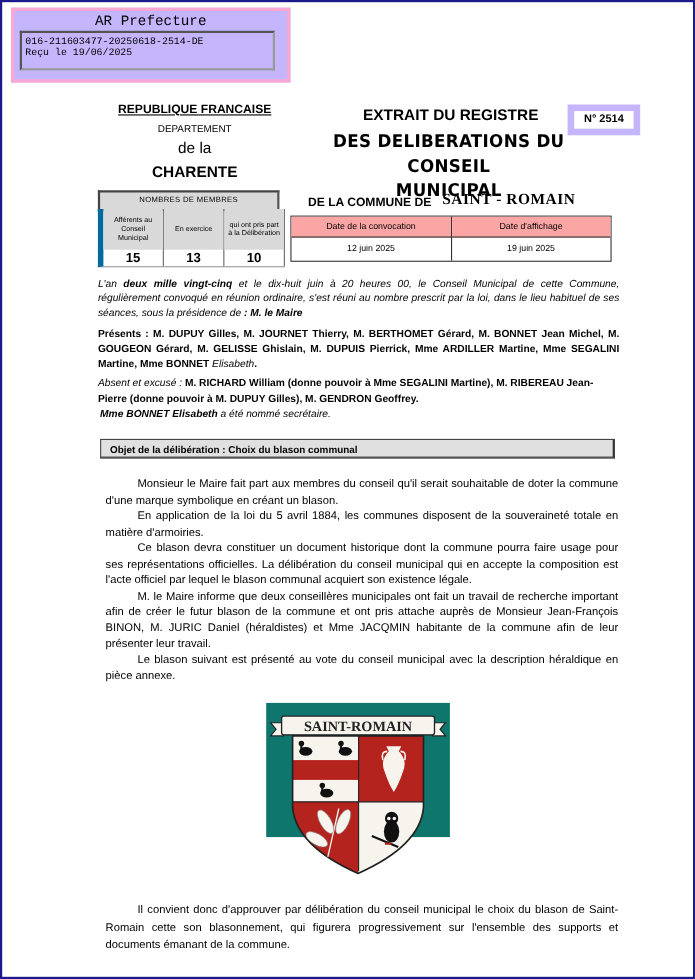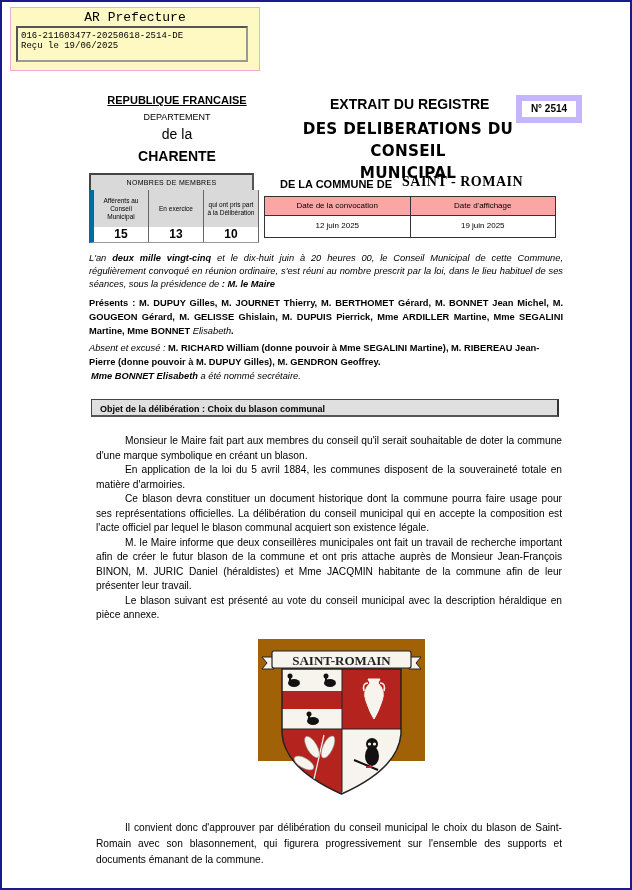--- a/index.html
+++ b/index.html
@@ -7,21 +7,21 @@
     width: 632px; height: 890px; position: relative; overflow: hidden;
     background: #ffffff; font-family: "Liberation Sans", sans-serif; color: #000;
   }
   .frame {
     position: absolute; left: 0; top: 0; width: 628px; height: 886px;
     border: 2px solid #1a1a8c;
   }
   
   .ar-box {
     position: absolute; left: 10px; top: 7px; width: 248px; height: 62px;
-    border: 1px solid #f9a8d4; background: #fef9c3;
+    border: 3px solid #f9a8d4; background: #c4b5fd;
   }
   .ar-title {
     position: absolute; left: 0; top: 2px; width: 100%; text-align: center;
     font-family: "Liberation Mono", monospace; font-size: 13px;
   }
   .ar-inner {
     position: absolute; left: 5px; top: 18px; width: 232px; height: 36px;
     border: 2px solid #555; border-right-color:#999; border-bottom-color:#999;
     font-family: "Liberation Mono", monospace; font-size: 9px; line-height: 10px;
     padding: 3px 0 0 3px; box-sizing: border-box;
@@ -89,21 +89,21 @@
     position: absolute; left: 91px; top: 399px; width: 468px; height: 18px;
     border: 1px solid #444; border-right: 2px solid #333; border-bottom: 2px solid #555;
     background: #e0e0e0; font-size: 9px; font-weight: bold; line-height: 18px; padding-left: 8px; box-sizing: border-box;
   }
   .body-text {
     position: absolute; left: 96px; top: 434px; width: 466px;
     font-family: "Liberation Sans", sans-serif; font-size: 10.2px; line-height: 14.5px; text-align: justify;
   }
   .body-text p { margin: 0; text-indent: 29px; }
   .crest-wrap {
-    position: absolute; left: 242px; top: 639px; width: 167px; height: 122px; background: #a16207; margin-left: 16px;
+    position: absolute; left: 242px; top: 639px; width: 167px; height: 122px; background: #0f766e;
   }
   .closing {
     position: absolute; left: 96px; top: 820px; width: 466px;
     font-size: 10.2px; line-height: 16px; text-align: justify;
   }
   .closing p { margin: 0; text-indent: 29px; }
 </style>
 </head>
 <body>
 
@@ -238,14 +238,14 @@
     <g>
       <path d="M4 18 L16 18 L16 30 L4 30 L9 24 Z" fill="#f7f4ee" stroke="#222" stroke-width="1"></path>
       <path d="M163 18 L151 18 L151 30 L163 30 L158 24 Z" fill="#f7f4ee" stroke="#222" stroke-width="1"></path>
       <rect x="14" y="12" width="139" height="17" rx="2" fill="#f7f4ee" stroke="#222" stroke-width="1.2"></rect>
       <text id="banner-text" x="83.5" y="25.5" text-anchor="middle" font-family="Liberation Serif, serif" font-weight="bold" font-size="13" fill="#222">SAINT-ROMAIN</text>
     </g>
   </svg>
 </div>
 
 <div class="closing">
-  <p>Il convient donc d'approuver par délibération du conseil municipal le choix du blason de Saint-Romain avec son blasonnement, qui figurera progressivement sur l'ensemble des supports et documents émanant de la commune.</p>
+  <p>Il convient donc d'approuver par délibération du conseil municipal le choix du blason de Saint-Romain cette son blasonnement, qui figurera progressivement sur l'ensemble des supports et documents émanant de la commune.</p>
 </div>
 
 </body></html>

